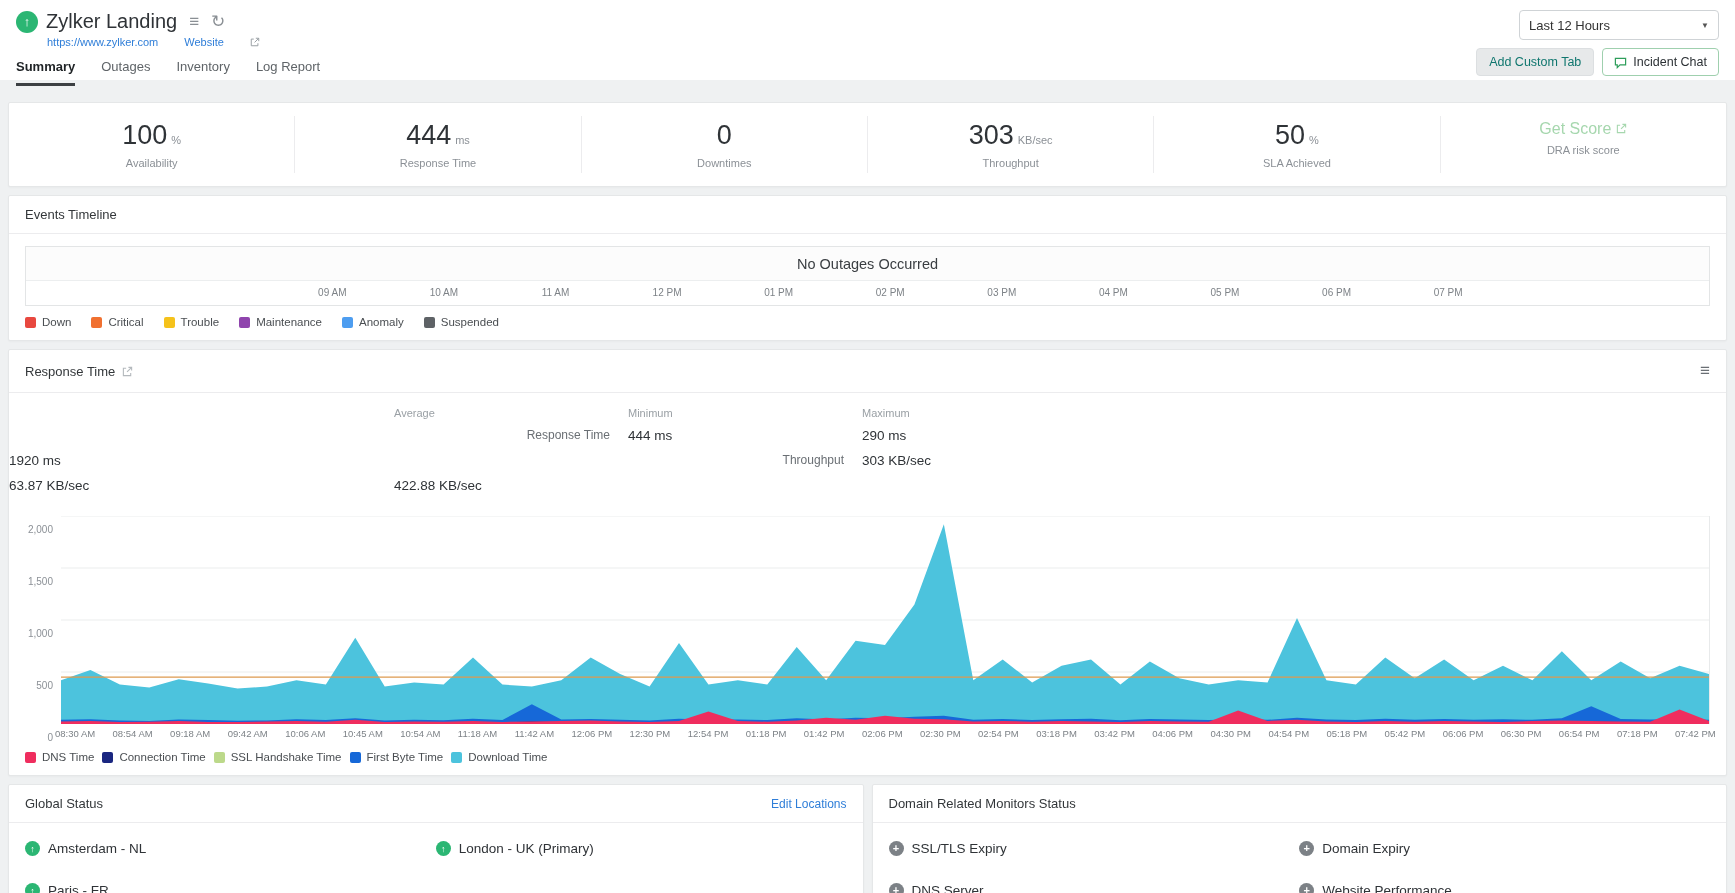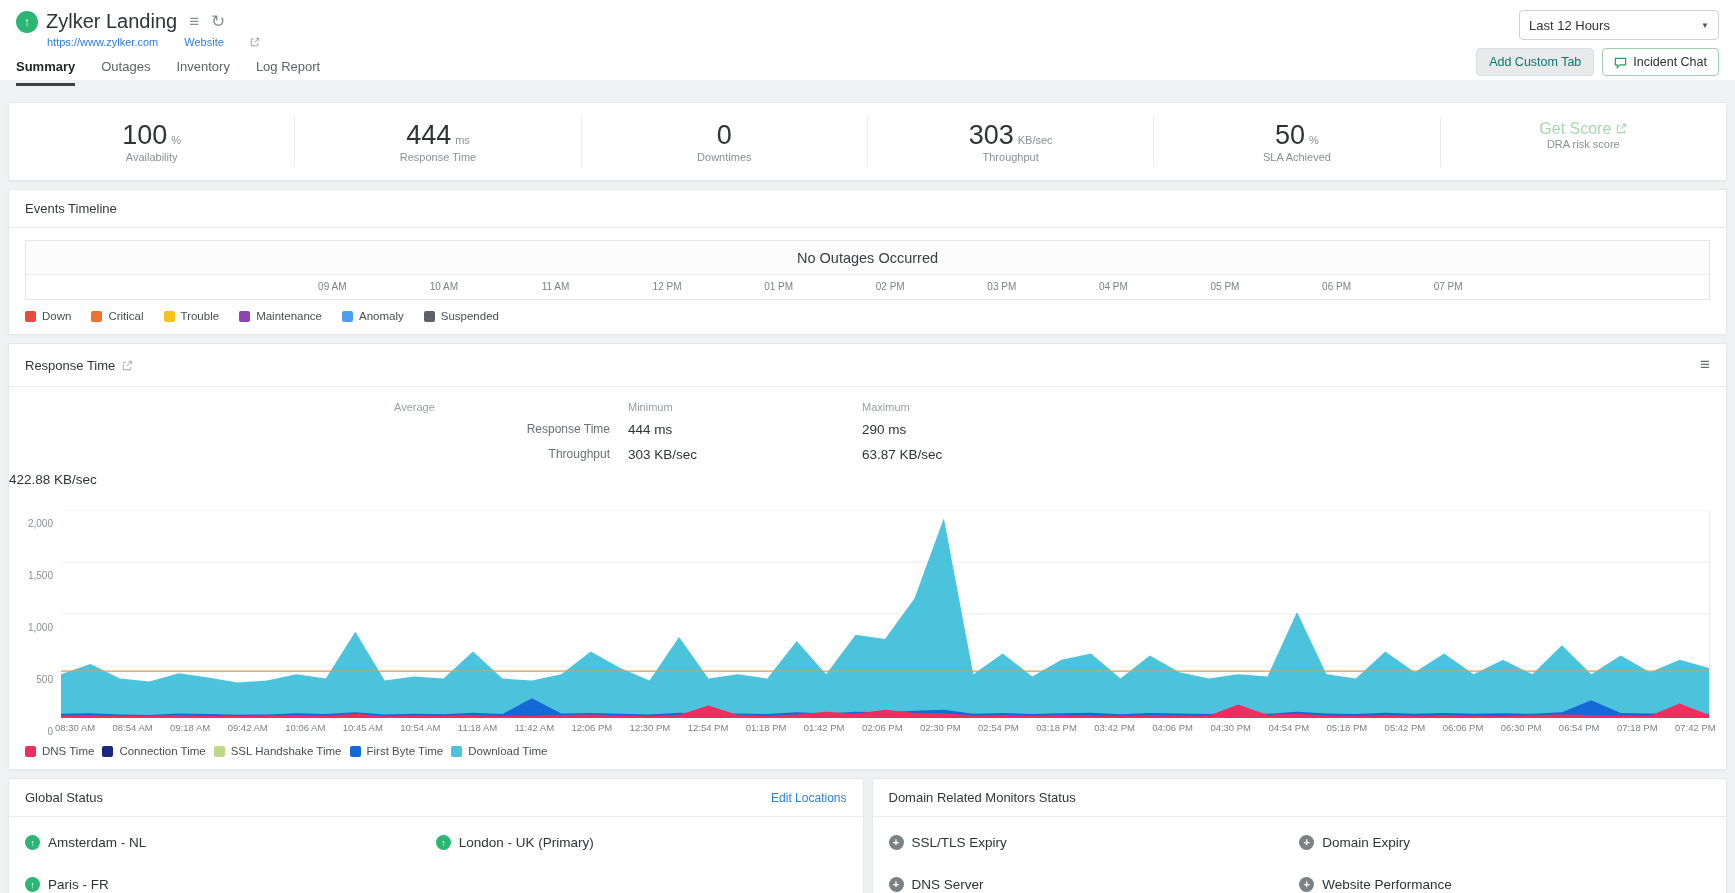--- a/index.html
+++ b/index.html
@@ -36,21 +36,21 @@
   .card-title-row { display:flex; align-items:center; justify-content:space-between;
     padding:11px 16px; font-size:13px; color:#33373a; border-bottom:1px solid #ececee; }
   .card-title { display:flex; align-items:center; gap:7px; }
 
   
   .stats-card { margin-top:22px; display:flex; padding:13px 0; }
   .stat-col { flex:1; text-align:center; border-left:1px solid #ececee; padding:4px 0; }
   .stat-col:first-child { border-left:none; }
   .stat-value { font-size:27px; color:#2f3337; }
   .stat-unit { font-size:11px; color:#8b9096; margin-left:4px; }
-  .stat-label { font-size:11px; color:#8b9096; }
+  .stat-label { font-size:11px; color:#8b9096; margin-top:6px; }
   .get-score { font-size:16px; color:#a6d7ae; display:inline-flex; align-items:center; gap:5px; cursor:pointer; }
 
   
   .band { margin:12px 16px 0 16px; border:1px solid #e3e5e6; background:#fcfcfc; }
   .band-msg { height:34px; display:flex; align-items:center; justify-content:center;
     font-size:14.5px; color:#3a3e42; border-bottom:1px solid #eceeef; }
   .band-hours { height:24px; position:relative; background:#fff; }
   .band-hour { position:absolute; top:6px; transform:translateX(-50%); font-size:10px; color:#7d8287; }
   .legend-row { display:flex; gap:20px; padding:10px 16px 12px 16px; align-items:center; }
   .legend-item { display:flex; align-items:center; gap:6px; font-size:11.5px; color:#4a4e52; }
@@ -219,20 +219,21 @@
   </div>
   <div class="rt-table" id="rt-table">
       <div class="rt-h"></div>
       <div class="rt-h">Average</div>
       <div class="rt-h">Minimum</div>
       <div class="rt-h">Maximum</div>
       <div></div>
       <div class="rt-lbl">Response Time</div>
       <div class="rt-val">444 ms</div>
       <div class="rt-val">290 ms</div>
+      <div class="rt-val">1920 ms</div>
       <div></div>
       <div class="rt-lbl">Throughput</div>
       <div class="rt-val">303 KB/sec</div>
       <div class="rt-val">63.87 KB/sec</div>
       <div class="rt-val">422.88 KB/sec</div>
       <div></div>
     </div>
   <div class="chart-wrap">
     <div class="y-axis" id="y-axis">
         <span class="y-lbl" style="top: 216px;">0</span>

